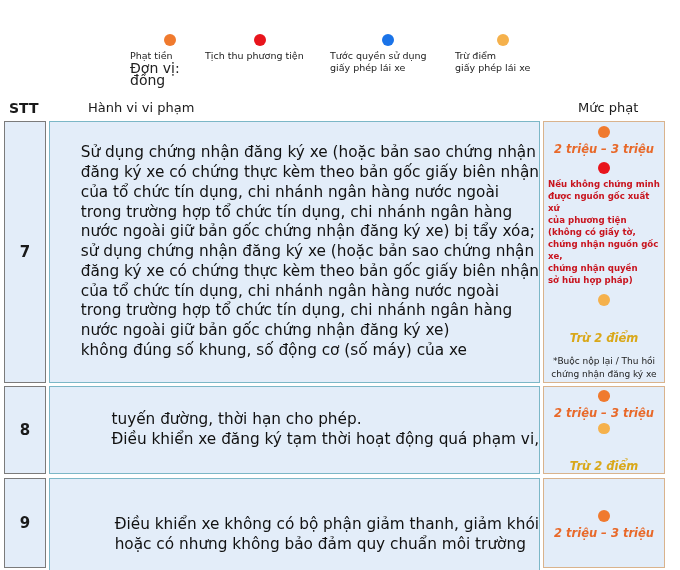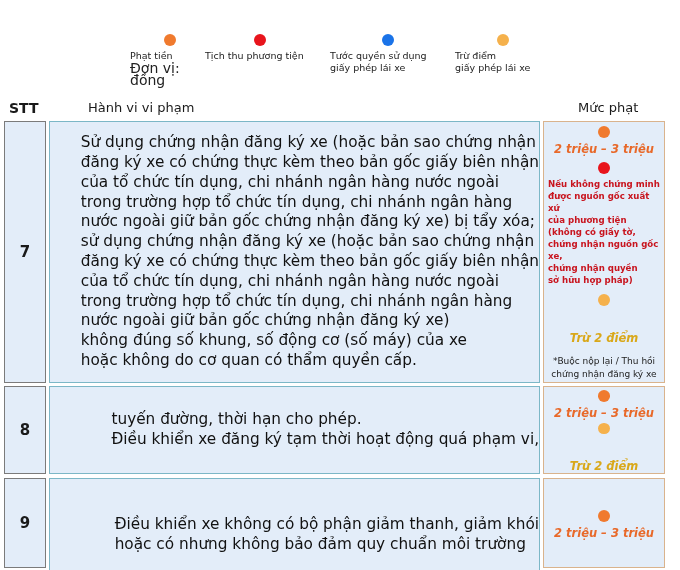--- a/index.html
+++ b/index.html
@@ -59,21 +59,20 @@
     <span>đăng ký xe có chứng thực kèm theo bản gốc giấy biên nhận</span>
     <span>của tổ chức tín dụng, chi nhánh ngân hàng nước ngoài</span>
     <span>trong trường hợp tổ chức tín dụng, chi nhánh ngân hàng</span>
     <span>nước ngoài giữ bản gốc chứng nhận đăng ký xe) bị tẩy xóa;</span>
     <span>sử dụng chứng nhận đăng ký xe (hoặc bản sao chứng nhận</span>
     <span>đăng ký xe có chứng thực kèm theo bản gốc giấy biên nhận</span>
     <span>của tổ chức tín dụng, chi nhánh ngân hàng nước ngoài</span>
     <span>trong trường hợp tổ chức tín dụng, chi nhánh ngân hàng</span>
     <span>nước ngoài giữ bản gốc chứng nhận đăng ký xe)</span>
     <span>không đúng số khung, số động cơ (số máy) của xe</span>
-    <span>hoặc không do cơ quan có thẩm quyền cấp.</span>
   </div>
 </div>
 <div class="cell c-pen" style="top:121px;height:262px;">
   <div class="pdot" style="background:#f07a2e"></div>
   <div class="fine">2 triệu – 3 triệu</div>
   <div class="pdot" style="background:#e8141c;margin-top:6px;"></div>
   <div class="conf">
     <div>Nếu không chứng minh</div>
     <div>được nguồn gốc xuất xứ</div>
     <div>của phương tiện</div>

